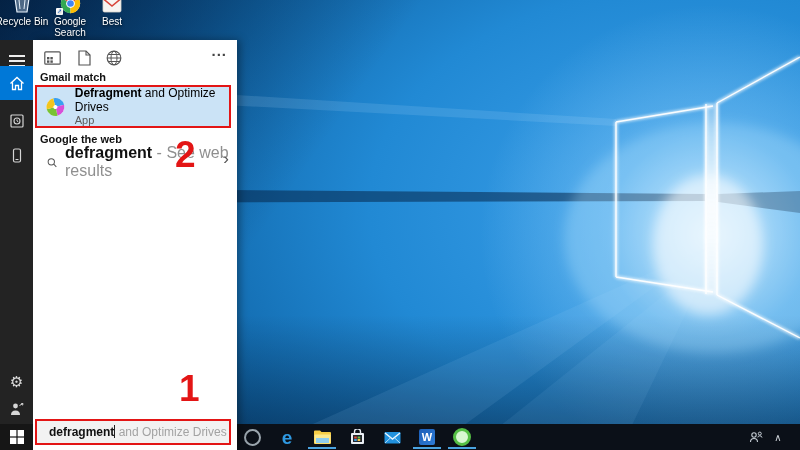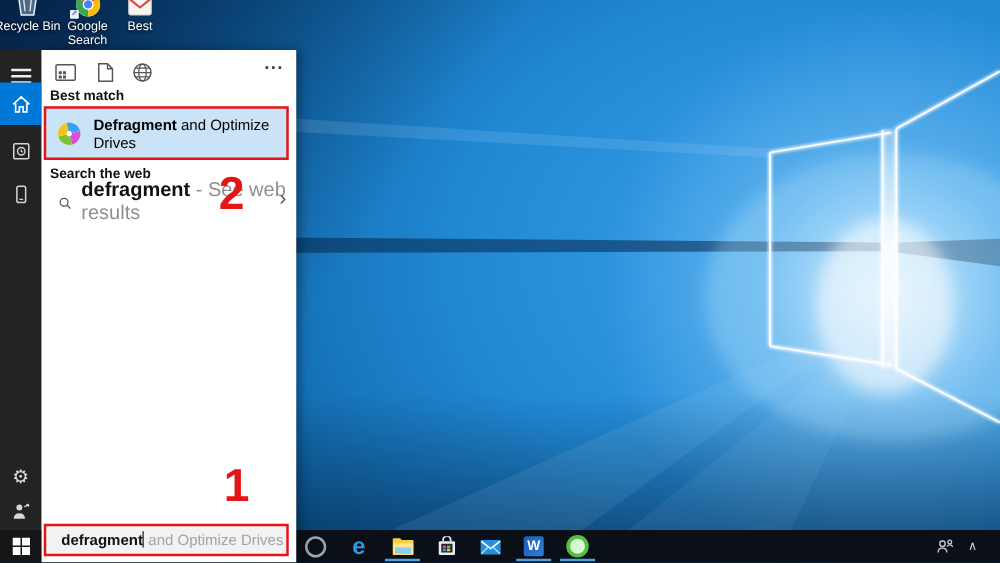--- a/index.html
+++ b/index.html
@@ -269,36 +269,37 @@
     </div>
     <div class="ph-ico" style="left:72px;">
       <svg width="16" height="16" viewBox="0 0 16 16">
         <circle cx="8" cy="8" r="6.8" fill="none" stroke="#555" stroke-width="1.2"></circle>
         <ellipse cx="8" cy="8" rx="3" ry="6.8" fill="none" stroke="#555" stroke-width="1"></ellipse>
         <path d="M1.2 8 L14.8 8 M2.2 4.5 L13.8 4.5 M2.2 11.5 L13.8 11.5" stroke="#555" stroke-width="1"></path>
       </svg>
     </div>
     <div class="more-dots">...</div>
 
-    <div class="sec-label" style="top:31px;">Best match</div>
+    <div class="sec-label" style="top:31px;">Gmail match</div>
     <div class="best-item">
       <svg width="24" height="24" viewBox="0 0 22 22" style="transform:rotate(-14deg);">
         <circle cx="11" cy="11" r="9.5" fill="#fff"></circle>
         <path d="M11 11 L11 1.5 A9.5 9.5 0 0 1 20.5 11 Z" fill="#3aa0f0"></path>
         <path d="M11 11 L20.5 11 A9.5 9.5 0 0 1 11 20.5 Z" fill="#d84fd8"></path>
         <path d="M11 11 L11 20.5 A9.5 9.5 0 0 1 1.5 11 Z" fill="#79c235"></path>
         <path d="M11 11 L1.5 11 A9.5 9.5 0 0 1 11 1.5 Z" fill="#f2c51d"></path>
         <circle cx="11" cy="11" r="2.2" fill="#fff"></circle>
       </svg>
       <div class="best-text">
         <div class="best-title"><b>Defragment</b><span> and Optimize Drives</span></div>
-      </div>
-    </div>
-
-    <div class="sec-label" style="top:93px;">Search the web</div>
+        <div class="best-type">App</div>
+      </div>
+    </div>
+
+    <div class="sec-label" style="top:93px;">Google the web</div>
     <div class="web-row">
       <svg width="13" height="13" viewBox="0 0 14 14">
         <circle cx="6" cy="6" r="4.4" fill="none" stroke="#555" stroke-width="1.4"></circle>
         <path d="M9.4 9.4 L13 13" stroke="#555" stroke-width="1.4"></path>
       </svg>
       <span class="web-text"><span class="q">defragment</span><span class="hint"> - See web results</span></span>
     </div>
     <div class="chev">›</div>
 
     <div class="annot" style="left:142px;top:97px;">2</div>

